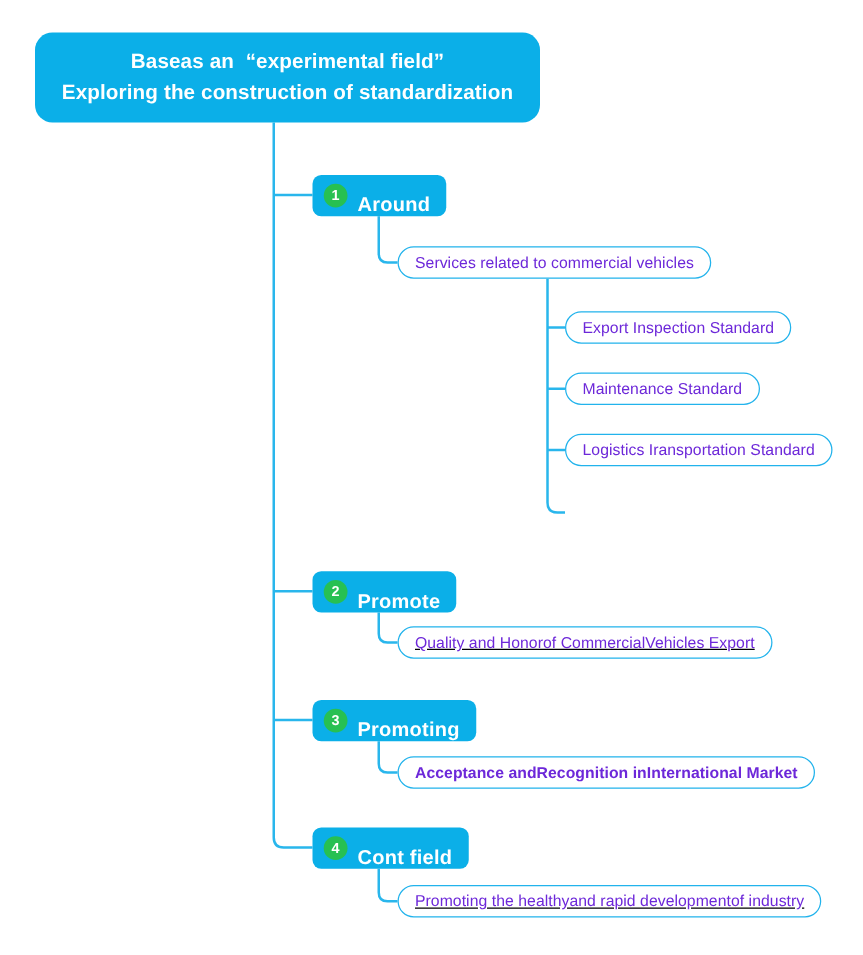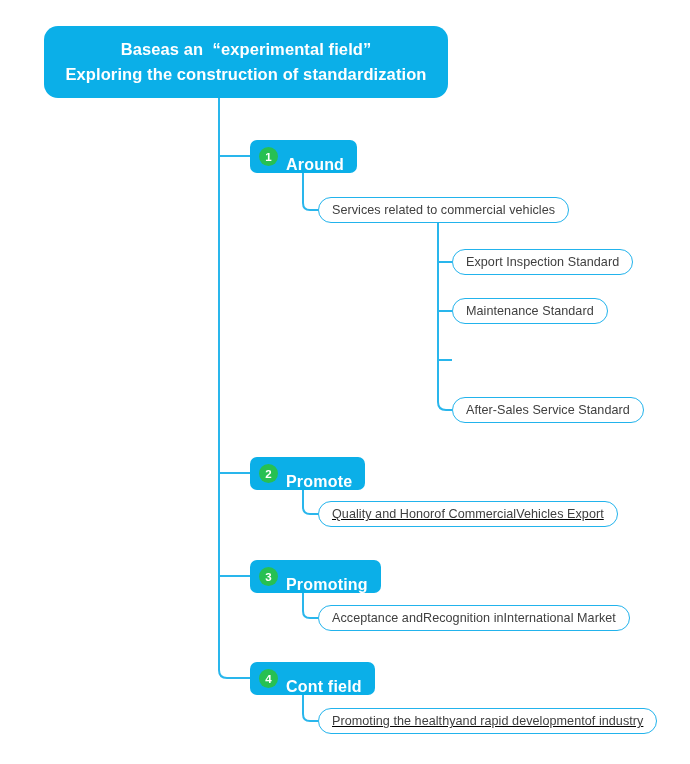--- a/index.html
+++ b/index.html
@@ -35,21 +35,20 @@
     width: 404px;
     height: 72px;
     background: #0BAFE8;
     border-radius: 14px;
     display: flex;
     flex-direction: column;
     align-items: center;
     justify-content: center;
     box-sizing: border-box;
     padding: 0 10px;
-    margin-left: 16px;
   }
   .root-line {
     color: #ffffff;
     font-weight: bold;
     font-size: 16.5px;
     line-height: 25px;
     white-space: pre;
     text-align: center;
     letter-spacing: 0.1px;
   }
@@ -96,21 +95,21 @@
     border: 1.6px solid #22B3EC;
     border-radius: 13px;
     display: flex;
     align-items: center;
     justify-content: center;
     padding: 0 13px;
     box-sizing: border-box;
     white-space: nowrap;
   }
   .pill-label {
-    color: #404040;
+    color: #6d28d9;
     font-size: 12.6px;
     white-space: pre;
     letter-spacing: 0.05px;
   }
 </style>
 </head>
 <body>
 
 <div id="canvas">
 
@@ -153,40 +152,40 @@
   </div>
 
   <div class="pill" style="left:452px; top:298px;">
     <span class="pill-label">Maintenance Standard</span>
   </div>
 
   <div class="pill" style="left:452px; top:249px;">
     <span class="pill-label">Export Inspection Standard</span>
   </div>
 
+  <div class="pill" style="left:452px; top:347px;">
+    <span class="pill-label">Logistics Iransportation Standard</span>
+  </div>
 
-  <div class="pill" style="left:452px; top:397px;">
-    <span class="pill-label">After-Sales Service Standard</span>
-  </div>
 
   <div class="branch-node" style="left:250px; top:457px;">
     <span class="badge">2</span>
     <span class="branch-label">Promote</span>
   </div>
 
   <div class="pill" style="left:318px; top:501px;text-decoration:underline;">
     <span class="pill-label">Quality and Honorof CommercialVehicles Export</span>
   </div>
 
   <div class="branch-node" style="left:250px; top:560px;">
     <span class="badge">3</span>
     <span class="branch-label">Promoting</span>
   </div>
 
-  <div class="pill" style="left:318px; top:605px;">
+  <div class="pill" style="left:318px; top:605px;font-weight:bold;">
     <span class="pill-label">Acceptance andRecognition inInternational Market</span>
   </div>
 
   <div class="branch-node" style="left:250px; top:662px;">
     <span class="badge">4</span>
     <span class="branch-label">Cont field</span>
   </div>
 
   <div class="pill" style="left:318px; top:708px;text-decoration:underline;">
     <span class="pill-label">Promoting the healthyand rapid developmentof industry</span>

